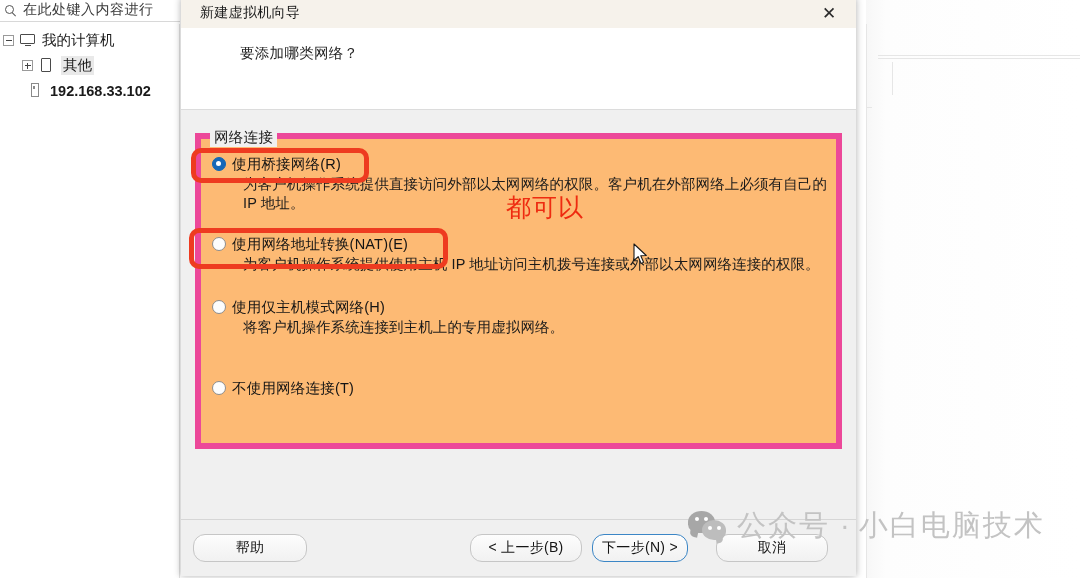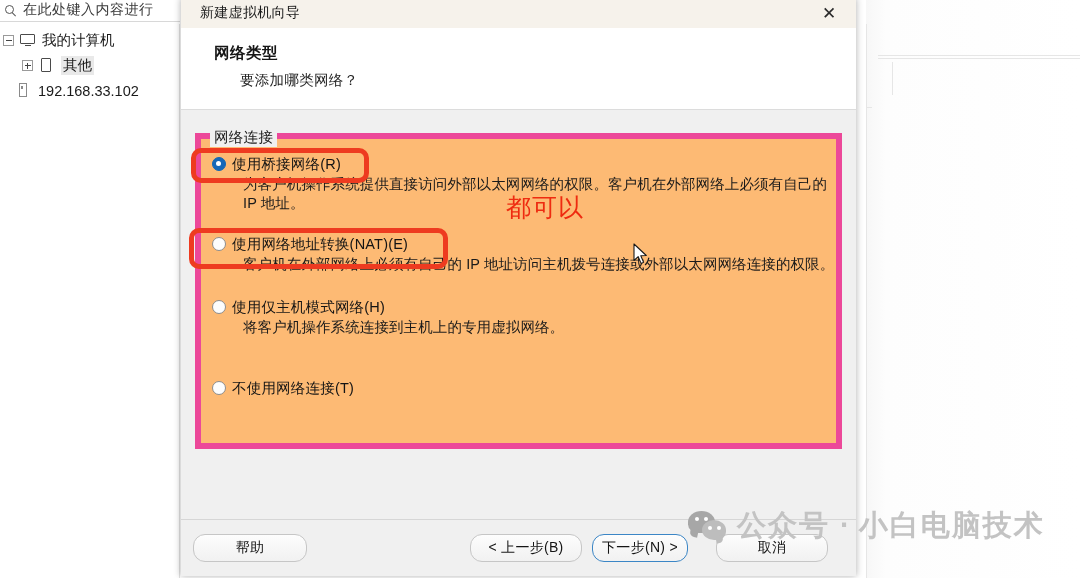--- a/index.html
+++ b/index.html
@@ -41,21 +41,21 @@
   .bg-hline {
     position: absolute; left: 0; width: 180px; height: 1px; background: #d8d8d8;
   }
   .bg-tree {
     position: absolute; left: 0; top: 28px; width: 180px;
     font-size: 14.5px; color: #1a1a1a;
   }
   .tree-row { display: flex; align-items: center; height: 25px; white-space: nowrap; }
   .tree-row.l1 { padding-left: 3px; }
   .tree-row.l2 { padding-left: 22px; }
-  .tree-row.l3 { padding-left: 16px; }
+  .tree-row.l3 { padding-left: 28px; font-weight: bold; }
   .expander {
     width: 11px; height: 11px; border: 1px solid #9a9a9a; background: #fff;
     position: relative; flex: none; margin-right: 6px; box-sizing: border-box;
   }
   .expander::before {
     content: ""; position: absolute; left: 1.5px; top: 4px;
     width: 6px; height: 1px; background: #444;
   }
   .expander.plus::after {
     content: ""; position: absolute; left: 4px; top: 1.5px;
@@ -193,21 +193,21 @@
     font-size: 25px; color: #ee2b10; letter-spacing: 1px;
     font-family: "DejaVu Sans", sans-serif; font-weight: 500;
   }
 
   
   .cursor { position: absolute; left: 633px; top: 243px; width: 16px; height: 24px; }
 
   
   .watermark {
     position: absolute; left: 688px; top: 506px; display: flex; align-items: center;
-    gap: 7px; pointer-events: none; font-weight: bold;
+    gap: 7px; pointer-events: none;
   }
   .wm-logo { position: relative; width: 42px; height: 34px; flex: none; }
   .wm-b1 {
     position: absolute; left: 0; top: 2px; width: 27px; height: 22px;
     background: #a7a7a7; border-radius: 50% 50% 50% 40%;
   }
   .wm-b1::after {
     content: ""; position: absolute; left: 2px; bottom: -4px; width: 8px; height: 8px;
     background: #a7a7a7; border-radius: 0 0 0 60%; transform: rotate(12deg);
   }
@@ -265,21 +265,20 @@
   </div>
 
   <div class="dialog">
 
     <div class="titlebar">
       <span class="title-text">新建虚拟机向导</span>
       <span class="close-btn">✕</span>
     </div>
 
     <div class="header">
-      <h1>网络类型</h1>
       <p>要添加哪类网络？</p>
     </div>
 
     <div class="body">
       <div class="groupbox">
         <span class="groupbox-legend">网络连接</span>
 
         <div class="radio-list">
 
           <div class="radio-item">
@@ -290,21 +289,21 @@
             <div class="radio-desc">为客户机操作系统提供直接访问外部以太网网络的权限。客户机在外部网络上必须有自己的 IP 地址。</div>
           </div>
 
           <div class="rgap-a"></div>
 
           <div class="radio-item">
             <div class="radio-line">
               <span class="radio-mark"></span>
               <span class="radio-label">使用网络地址转换(NAT)(E)</span>
             </div>
-            <div class="radio-desc">客户机在外部网络上必须有自己的 IP 地址访问主机拨号连接或外部以太网网络连接的权限。</div>
+            <div class="radio-desc">为客户机操作系统提供使用主机 IP 地址访问主机拨号连接或外部以太网网络连接的权限。</div>
           </div>
 
           <div class="rgap-b"></div>
 
           <div class="radio-item">
             <div class="radio-line">
               <span class="radio-mark"></span>
               <span class="radio-label">使用仅主机模式网络(H)</span>
             </div>
             <div class="radio-desc">将客户机操作系统连接到主机上的专用虚拟网络。</div>

